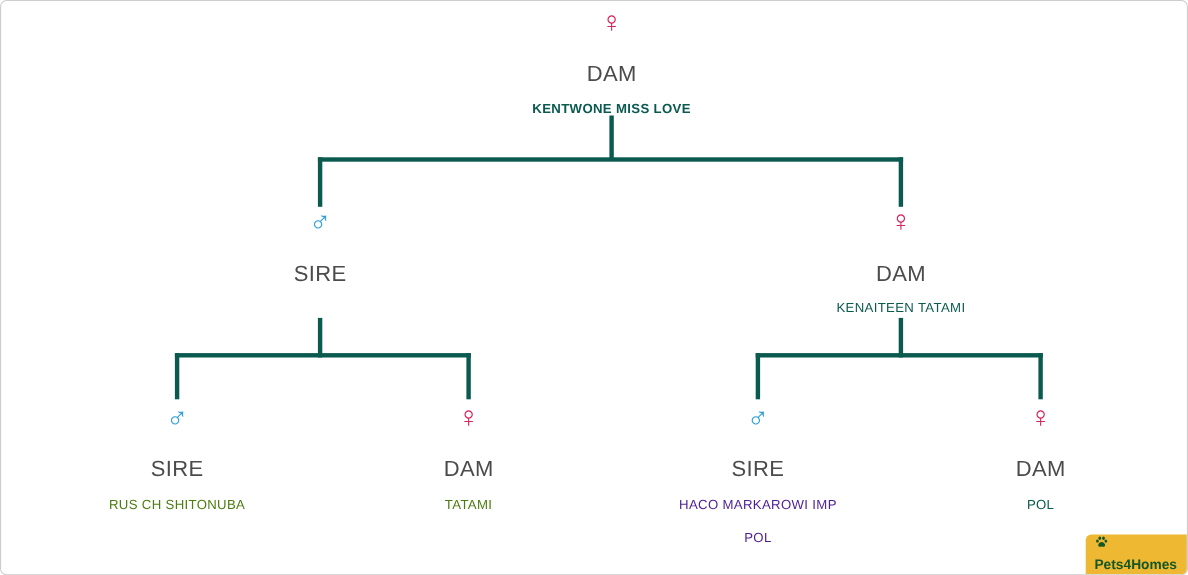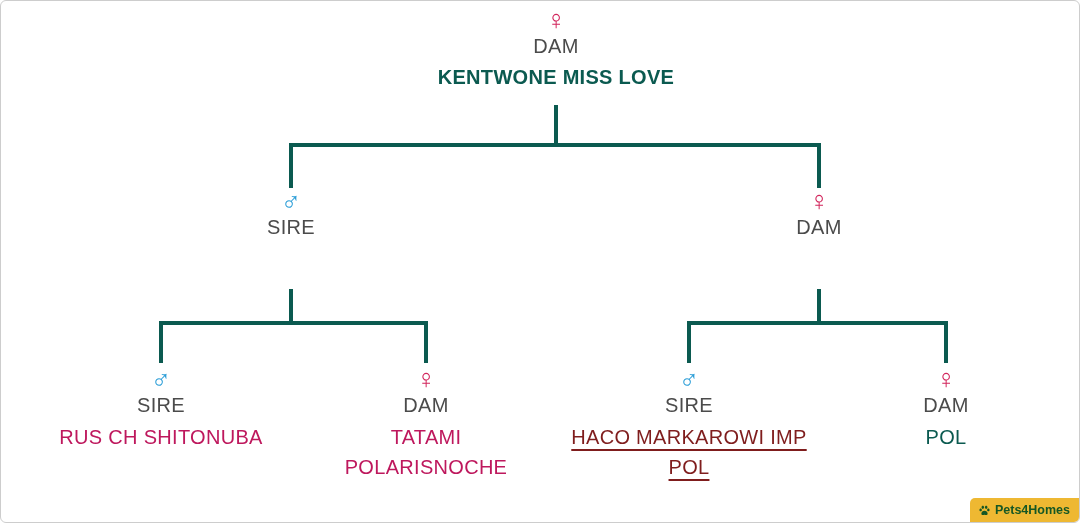--- a/index.html
+++ b/index.html
@@ -20,58 +20,58 @@
     text-align: center;
   }
   .sym {
     font-size: 27px;
     line-height: 28px;
     font-weight: 700;
   }
   .sym.male   { color: #2e9fd8; }
   .sym.female { color: #d2265c; }
   .rel {
-    margin-top: 1px;
+    margin-top: 23px;
     font-size: 20px;
     line-height: 22px;
     color: #4b4b4b;
     letter-spacing: 0.3px;
   }
   .name {
     margin-top: 9px;
-    font-size: 20px;
+    font-size: 12px;
     line-height: 22px;
     color: #0b5a50;
     letter-spacing: 0.3px;
   }
   .name.bold { font-weight: 700; }
   .name.two  { margin-top: 6px; }
   .name.two > div { line-height: 30px; }
-  .name.gray { color: #be185d; }
+  .name.gray { color: #4d7c0f; }
   .link-name {
-    color: #7f1d1d;
-    text-decoration: underline;
+    color: #4c1d95;
     text-underline-offset: 5px;
     text-decoration-thickness: 1.5px;
     cursor: pointer;
   }
   .vline, .hline { position: absolute; background: #0b5a50; }
   .vline { width: 4px; }
   .hline { height: 4px; }
   .watermark {
     position: absolute;
     right: 0;
     bottom: 0;
-    height: 24px;
+    height: 36px;
     background: #eeb832;
     display: flex;
-    align-items: center;
+    align-items: flex-start;
     gap: 4px;
     padding: 0 9px 0 8px;
     border-top-left-radius: 5px;
+    flex-direction: column;
   }
   .watermark .brand {
     font-size: 12.5px;
     font-weight: 700;
     color: #155724;
     line-height: 21px;
   }
   .watermark .paw { display: inline-flex; }
 </style>
 </head>
@@ -91,20 +91,21 @@
   <div class="vline" style="left:816px; top:142px; height:45px;"></div>
 
   <div class="node" style="left:290px; top:186px; width:480px;">
     <div class="sym male">♂</div>
     <div class="rel">SIRE</div>
   </div>
 
   <div class="node" style="left:818px; top:186px; width:400px;">
     <div class="sym female">♀</div>
     <div class="rel">DAM</div>
+    <div class="name">KENAITEEN TATAMI</div>
   </div>
 
   <div class="vline" style="left:288px; top:288px; height:36px;"></div>
   <div class="hline" style="left:158px; top:320px; width:269px;"></div>
   <div class="vline" style="left:158px; top:320px; height:42px;"></div>
   <div class="vline" style="left:423px; top:320px; height:42px;"></div>
 
   <div class="vline" style="left:816px; top:288px; height:36px;"></div>
   <div class="hline" style="left:686px; top:320px; width:261px;"></div>
   <div class="vline" style="left:686px; top:320px; height:42px;"></div>
@@ -116,21 +117,20 @@
     <div class="name gray two">
       <div>RUS CH SHITONUBA</div>
     </div>
   </div>
 
   <div class="node" style="left:425px; top:364px; width:270px;">
     <div class="sym female">♀</div>
     <div class="rel">DAM</div>
     <div class="name gray two">
       <div>TATAMI</div>
-      <div>POLARISNOCHE</div>
     </div>
   </div>
 
   <div class="node" style="left:688px; top:364px; width:270px;">
     <div class="sym male">♂</div>
     <div class="rel">SIRE</div>
     <div class="name two">
       <div class="link-name">HACO MARKAROWI IMP</div>
       <div class="link-name">POL</div>
     </div>

